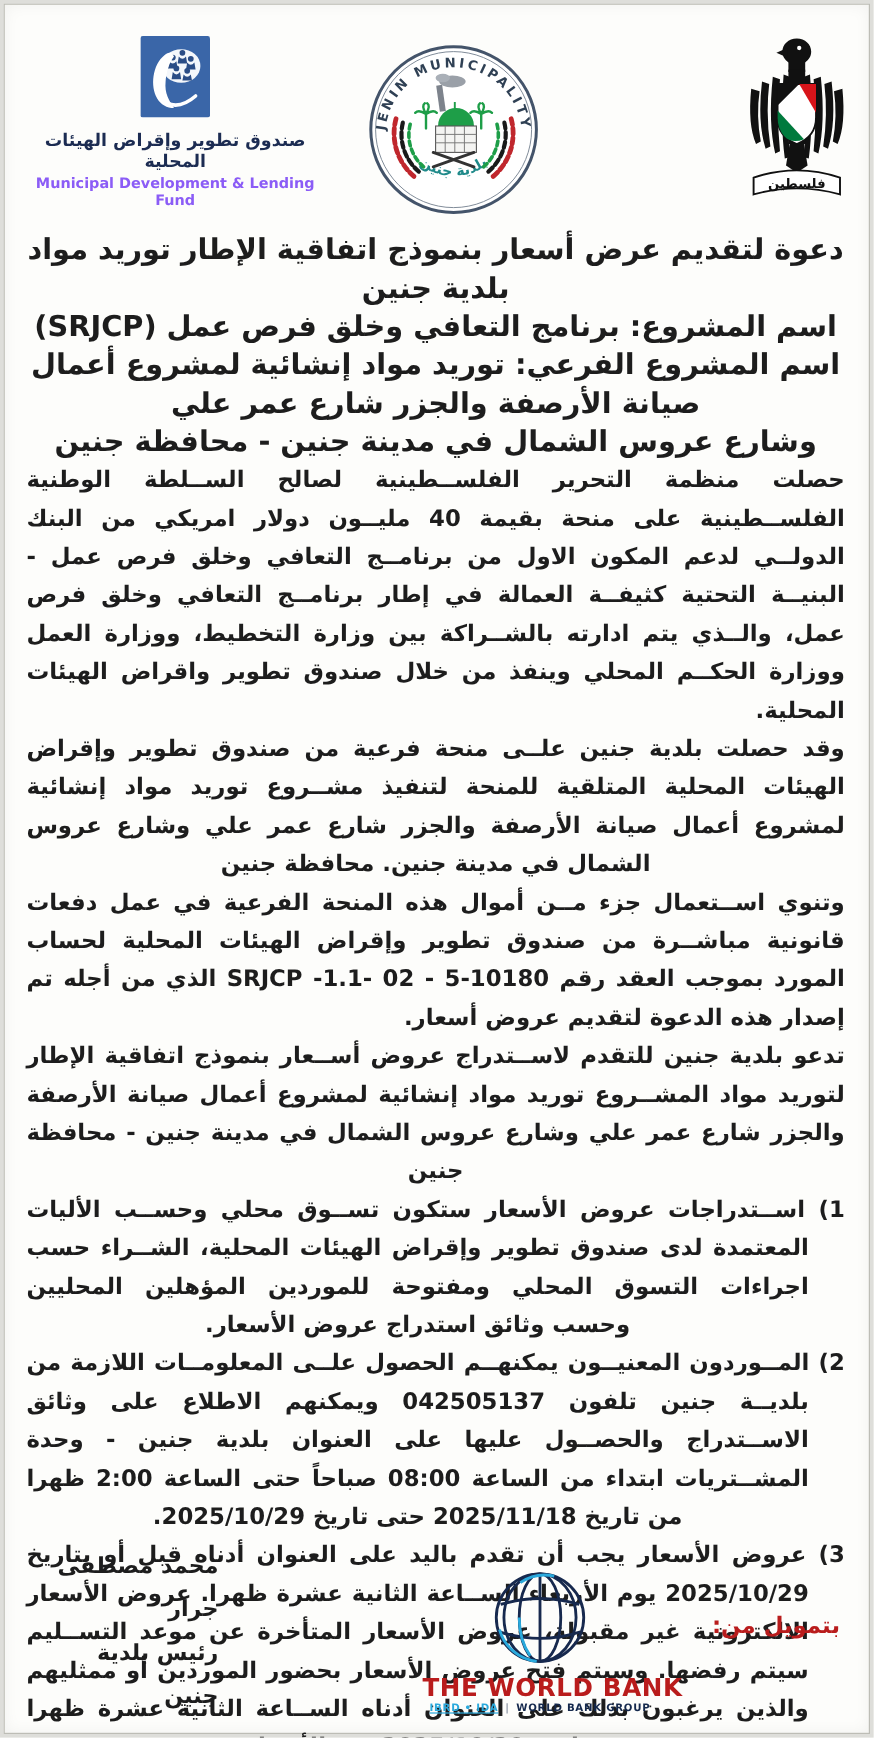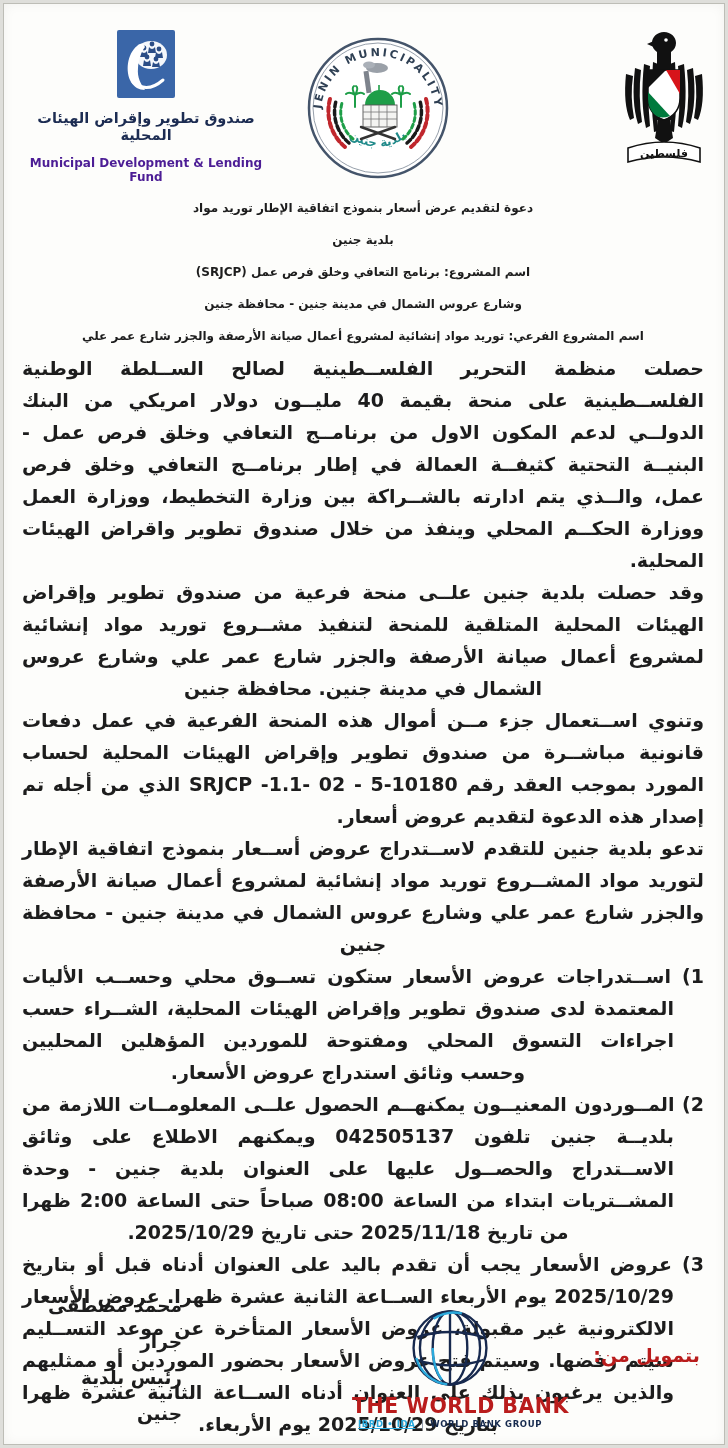--- a/index.html
+++ b/index.html
@@ -12,34 +12,34 @@
   }
   .page{
     position:absolute; left:3px; top:3px; right:3px; bottom:3px;
     background:#fdfdfb;
     border:1px solid #bdbdb6;
     box-shadow:inset 0 0 12px rgba(0,0,0,.05);
   }
   
   .mdlf{position:absolute; left:24px; top:26px; width:236px; text-align:center;}
   .mdlf .ar{font-size:14.5px; font-weight:bold; color:#1c2c52; margin-top:8px; line-height:17px; direction:rtl;}
-  .mdlf .en{font-size:12px; font-weight:bold; color:#4c1d95; margin-top:12px;}
+  .mdlf .en{font-size:12px; font-weight:bold; color:#8b5cf6; margin-top:2px;}
   .jenin-seal{position:absolute; left:301px; top:31px;}
   .eagle{position:absolute; left:612px; top:26px;}
   
   .content{
     position:absolute; top:188px; right:20px; left:18px;
     direction:rtl;
     font-weight:bold;
     font-size:19px;
     line-height:32px;
     color:#1d1d1d;
     text-align:justify;
   }
-  .t-line{text-align:center; font-size:12px;}
+  .t-line{text-align:center; font-size:24px;}
   .para{margin:0; text-align:justify; text-align-last:right;}
   .para.center-last{text-align-last:center;}
   .list-item{
     padding-right:30px; text-indent:-30px;
     text-align:justify; text-align-last:center;
   }
   
   .signature{
     position:absolute; left:28px; top:1284px; width:150px;
     direction:rtl; text-align:right;
@@ -158,22 +158,22 @@
     <path d="M32 62 L54 86 Q44 90 38 84 Q32 78 32 68 Z" fill="#007a3d"></path>
 
     <path d="M12 118 Q48 106 84 118 L84 132 Q48 122 12 132 Z" fill="#ffffff" stroke="#111" stroke-width="1.6"></path>
     <text x="48" y="127" text-anchor="middle" font-size="11" font-weight="bold" fill="#111">فلسطين</text>
   </svg>
 
   <div class="content">
     <div class="t-line">دعوة لتقديم عرض أسعار بنموذج اتفاقية الإطار توريد مواد</div>
     <div class="t-line">بلدية جنين</div>
     <div class="t-line">اسم المشروع: برنامج التعافي وخلق فرص عمل (SRJCP)</div>
+    <div class="t-line">اسم المشروع الفرعي: توريد مواد إنشائية لمشروع أعمال صيانة الأرصفة والجزر شارع عمر علي</div>
     <div class="t-line">وشارع عروس الشمال في مدينة جنين - محافظة جنين</div>
-    <div class="t-line">اسم المشروع الفرعي: توريد مواد إنشائية لمشروع أعمال صيانة الأرصفة والجزر شارع عمر علي</div>
 
     <p class="para">حصلت منظمة التحرير الفلســطينية لصالح الســلطة الوطنية الفلســطينية على منحة بقيمة 40 مليــون دولار امريكي من البنك الدولــي لدعم المكون الاول من برنامــج التعافي وخلق فرص عمل - البنيــة التحتية كثيفــة العمالة في إطار برنامــج التعافي وخلق فرص عمل، والــذي يتم ادارته بالشــراكة بين وزارة التخطيط، ووزارة العمل ووزارة الحكــم المحلي وينفذ من خلال صندوق تطوير واقراض الهيئات المحلية.</p>
     <p class="para center-last">وقد حصلت بلدية جنين علــى منحة فرعية من صندوق تطوير وإقراض الهيئات المحلية المتلقية للمنحة لتنفيذ مشــروع توريد مواد إنشائية لمشروع أعمال صيانة الأرصفة والجزر شارع عمر علي وشارع عروس الشمال في مدينة جنين. محافظة جنين</p>
     <p class="para">وتنوي اســتعمال جزء مــن أموال هذه المنحة الفرعية في عمل دفعات قانونية مباشــرة من صندوق تطوير وإقراض الهيئات المحلية لحساب المورد بموجب العقد رقم 10180-5 - 02 -1.1- SRJCP الذي من أجله تم إصدار هذه الدعوة لتقديم عروض أسعار.</p>
     <p class="para center-last">تدعو بلدية جنين للتقدم لاســتدراج عروض أســعار بنموذج اتفاقية الإطار لتوريد مواد المشــروع توريد مواد إنشائية لمشروع أعمال صيانة الأرصفة والجزر شارع عمر علي وشارع عروس الشمال في مدينة جنين - محافظة جنين</p>
 
     <div class="list-item">1) اســتدراجات عروض الأسعار ستكون تســوق محلي وحســب الأليات المعتمدة لدى صندوق تطوير وإقراض الهيئات المحلية، الشــراء حسب اجراءات التسوق المحلي ومفتوحة للموردين المؤهلين المحليين وحسب وثائق استدراج عروض الأسعار.</div>
     <div class="list-item">2) المــوردون المعنيــون يمكنهــم الحصول علــى المعلومــات اللازمة من بلديــة جنين تلفون 042505137 ويمكنهم الاطلاع على وثائق الاســتدراج والحصــول عليها على العنوان بلدية جنين - وحدة المشــتريات ابتداء من الساعة 08:00 صباحاً حتى الساعة 2:00 ظهرا من تاريخ 2025/11/18 حتى تاريخ 2025/10/29.</div>
     <div class="list-item">3) عروض الأسعار يجب أن تقدم باليد على العنوان أدناه قبل أو بتاريخ 2025/10/29 يوم الأربعاء الســاعة الثانية عشرة ظهرا. عروض الأسعار الالكترونية غير مقبولة، عروض الأسعار المتأخرة عن موعد التســليم سيتم رفضها. وسيتم فتح عروض الأسعار بحضور الموردين أو ممثليهم والذين يرغبون بذلك على العنوان أدناه الســاعة الثانية عشرة ظهرا بتاريخ 2025/10/29 يوم الأربعاء.</div>
 

